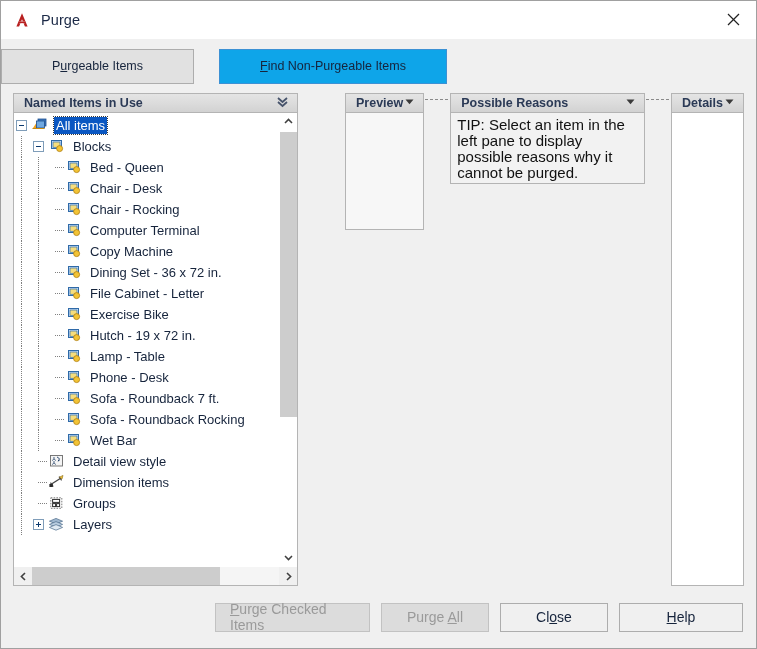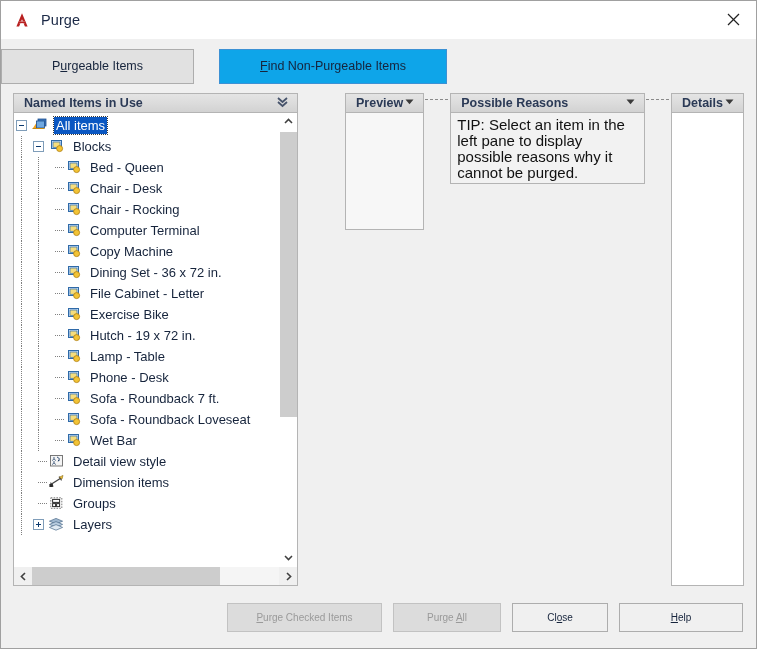--- a/index.html
+++ b/index.html
@@ -306,33 +306,33 @@
     gap: 11px;
     box-sizing: border-box;
   }
   .fbtn {
     height: 29px;
     min-width: 96px;
     padding: 0 14px;
     border: 1px solid #adadad;
     background: #e1e1e1;
     font-family: "Liberation Sans", sans-serif;
-    font-size: 10px;
+    font-size: 14px;
     color: #16243c;
     display: flex;
     align-items: center;
     justify-content: center;
     box-sizing: border-box;
     cursor: default;
   }
   .fbtn.disabled { color: #9a9a9a; background: #dcdcdc; border-color: #c2c2c2; }
   .fbtn.plain { background: #f0f0f0; }
   .fbtn.w-pci { width: 155px; }
   .fbtn.w-pa  { width: 108px; }
-  .fbtn.w-cl  { width: 96px; }
+  .fbtn.w-cl  { width: 108px; }
   .fbtn.w-hp  { width: 124px; }
 </style>
 </head>
 <body>
 
 <div id="window">
 
   <div id="titlebar">
     <div id="app-logo">
       <svg width="20" height="20" viewBox="0 0 20 20">
@@ -613,21 +613,21 @@
                   <div class="dotline"></div>
                 </div>
                 <div class="tw">
                   <div class="dotstub"></div>
                 </div>
                 <div class="ticon"><svg xmlns="http://www.w3.org/2000/svg" width="18" height="17" viewBox="0 0 18 17">
         <rect x="3.5" y="2.5" width="10" height="8" fill="#cfe3f7" stroke="#2f6aa8" stroke-width="1"></rect>
         <rect x="5" y="4" width="7" height="5.3" fill="#f5dd7e" stroke="#2f6aa8" stroke-width=".7"></rect>
         <circle cx="11.6" cy="10.6" r="3" fill="#f2c335" stroke="#b07d0d" stroke-width=".8"></circle>
       </svg></div>
-                <span class="tlabel">Sofa - Roundback Loveseat</span>
+                <span class="tlabel">Sofa - Roundback Rocking</span>
               </div>
               <div class="tnode">
                 <div class="tw">
                   <div class="dotline"></div>
                 </div>
                 <div class="tw">
                   <div class="dotline"></div>
                 </div>
                 <div class="tw">
                   <div class="dotstub"></div>

